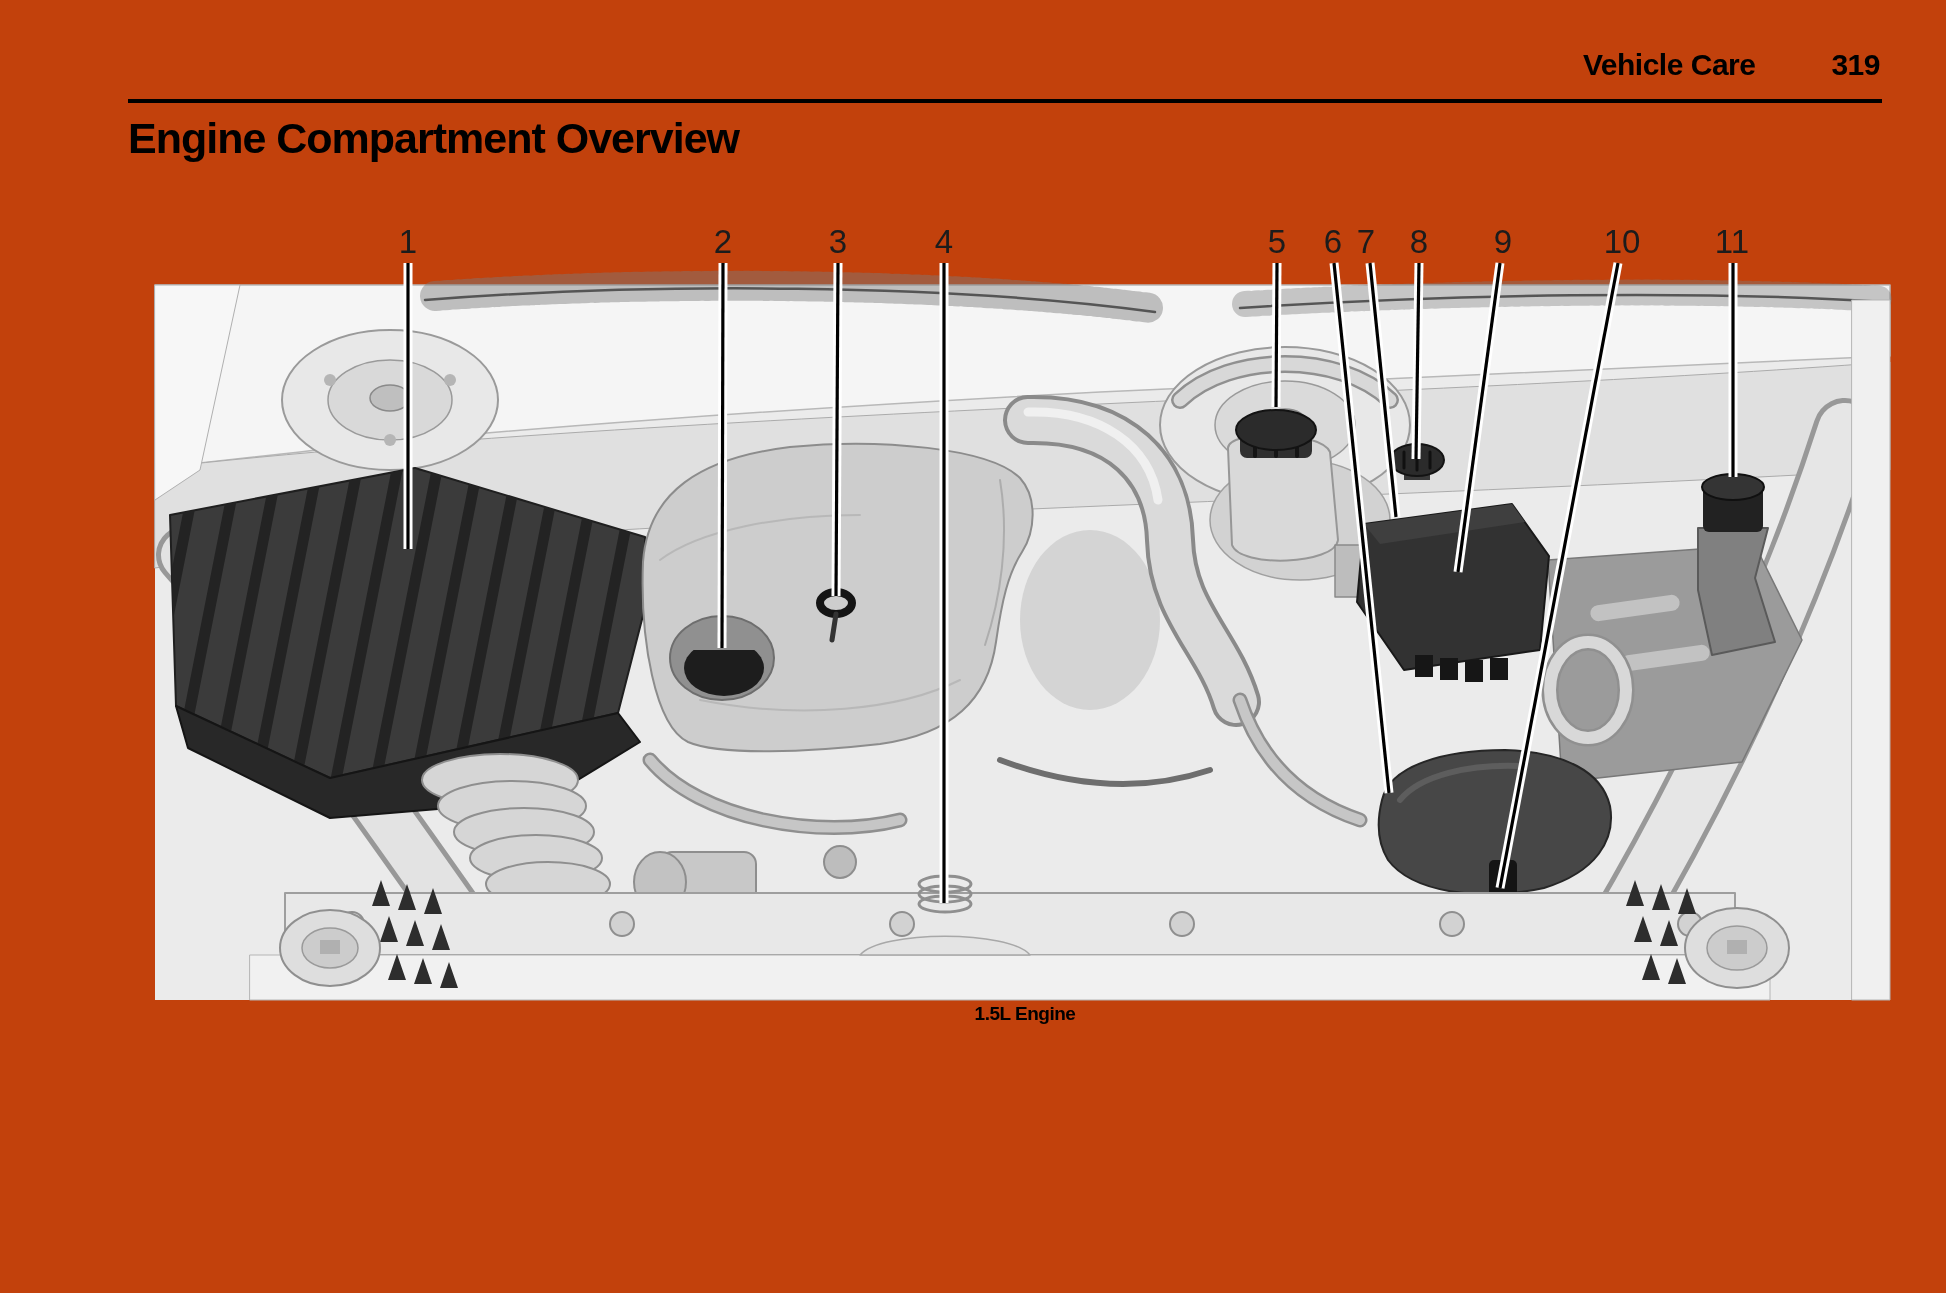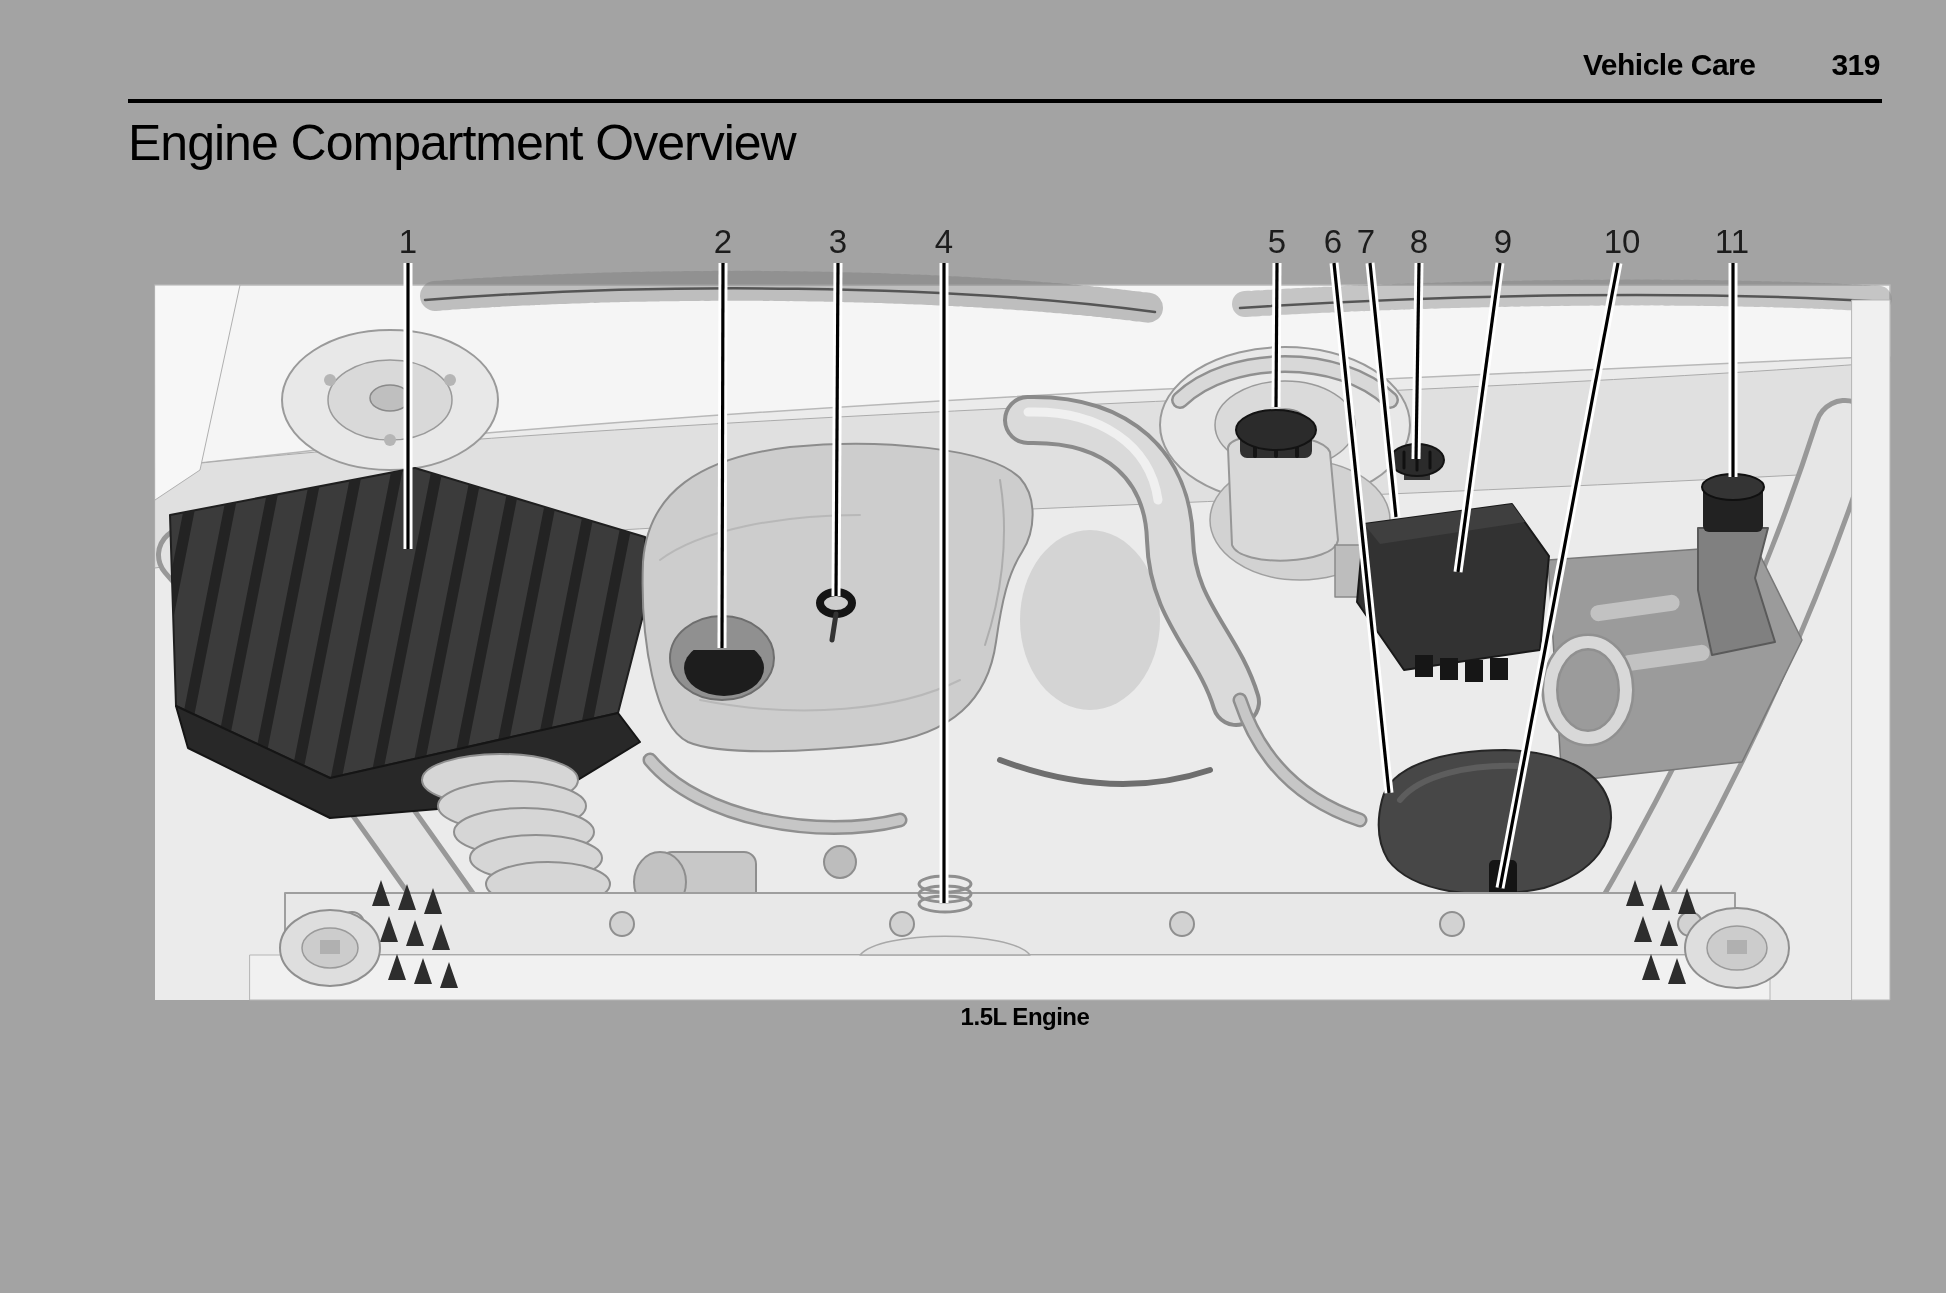--- a/index.html
+++ b/index.html
@@ -1,43 +1,43 @@
 <!DOCTYPE html>
 <html><head>
 <meta charset="utf-8">
 <style>
   html,body{margin:0;padding:0;background:#ffffff;}
   .page{
     position:relative;
     width:1946px;height:1293px;
-    background:#a3a3a3;
+    background:#c2410c;
     overflow:hidden;
     font-family:"Liberation Sans", sans-serif;
     color:#000;
   }
   .hdr{
     position:absolute;left:128px;right:66px;top:48px;
     display:flex;justify-content:flex-end;align-items:baseline;gap:76px;
     font-size:30px;font-weight:bold;letter-spacing:-0.5px;
   }
   .hdr-rule{
     position:absolute;left:128px;right:64px;top:99px;height:4px;
     background:#000;
   }
   .title{
     position:absolute;left:128px;top:114px;
-    font-size:50px;font-weight:normal;letter-spacing:-1px;
+    font-size:43px;font-weight:bold;letter-spacing:-1px;
   }
   .figure-wrap{
     position:absolute;left:130px;top:180px;width:1790px;height:860px;
   }
   .figure-wrap svg{display:block;width:1790px;height:860px;}
   .caption{
     position:absolute;left:130px;top:1003px;width:1790px;
-    text-align:center;font-size:24px;font-weight:bold;letter-spacing:-0.5px;
+    text-align:center;font-size:19px;font-weight:bold;letter-spacing:-0.5px;
   }
   .co-num{
     font-family:"Liberation Sans", sans-serif;
     font-size:33px;fill:#1c1c1c;
   }
 </style>
 </head>
 <body>
 
 <div class="page">

